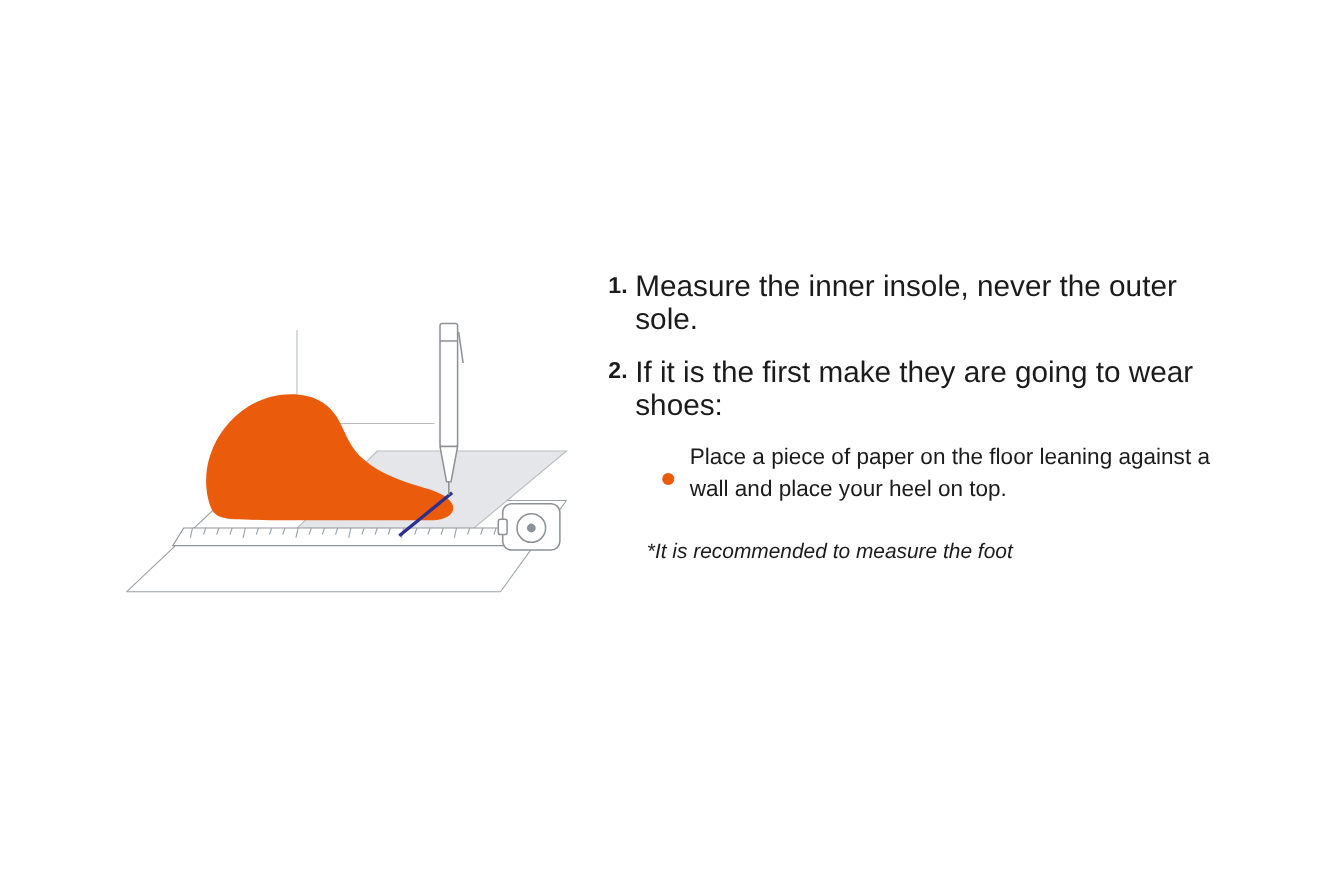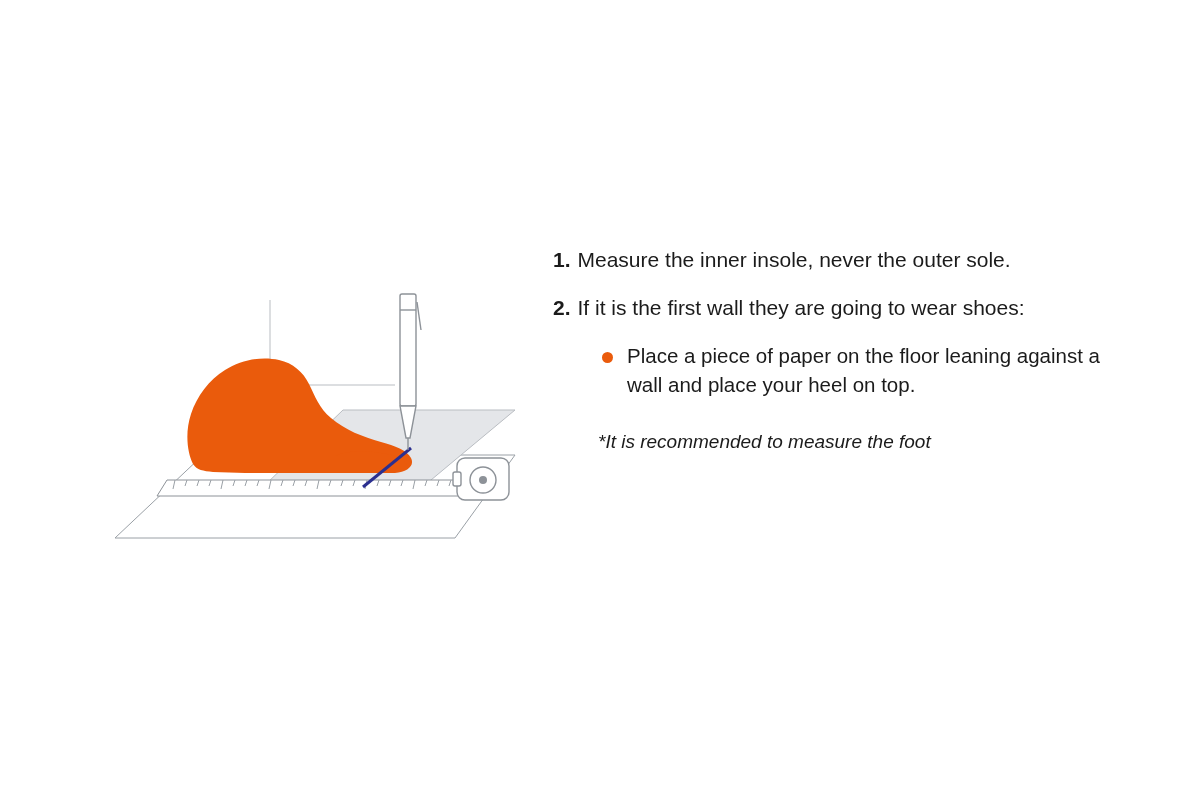--- a/index.html
+++ b/index.html
@@ -44,30 +44,30 @@
   }
   .step-num {
     font-size: 21px;
     font-weight: bold;
     line-height: 30px;
     color: #1b1b1b;
     margin-right: 7px;
     flex: 0 0 auto;
   }
   .step-text {
-    font-size: 21px;
+    font-size: 27px;
     line-height: 30px;
     color: #1b1b1b;
   }
   .bullets {
     margin: 14px 0 0 49px;
   }
   .bullet {
     display: flex;
-    align-items: flex-start;
+    align-items: center;
     margin-bottom: 16px;
   }
   .bullet-dot {
     flex: 0 0 auto;
     width: 11px;
     height: 11px;
     border-radius: 50%;
     background: #ea5b0c;
     margin: 11px 14px 0 0;
   }
@@ -77,21 +77,21 @@
     color: #1b1b1b;
   }
   #footnote {
     margin-top: 30px;
     margin-left: 35px;
     font-size: 19px;
     line-height: 26px;
     font-style: italic;
     color: #1b1b1b;
   }
-  .fn-line { display: block; margin-left: 10px; }
+  .fn-line { display: block; }
 </style>
 </head>
 <body>
 
 <div id="page">
 
   <div id="illustration">
     <svg width="460" height="300" viewBox="0 0 460 300" xmlns="http://www.w3.org/2000/svg">
 
       <g stroke="#b9bdc2" stroke-width="1" fill="none">
@@ -171,21 +171,21 @@
 
   <div id="instructions">
 
     <div class="step">
       <span class="step-num">1.</span>
       <span class="step-text">Measure the inner insole, never the outer sole.</span>
     </div>
 
     <div class="step">
       <span class="step-num">2.</span>
-      <span class="step-text">If it is the first wall they are going to wear shoes:</span>
+      <span class="step-text">If it is the first make they are going to wear shoes:</span>
     </div>
 
     <div class="bullets">
       <div class="bullet">
         <span class="bullet-dot"></span>
         <span class="bullet-text">Place a piece of paper on the floor leaning against a wall and place your heel on top.</span>
       </div>
     </div>
 
     <div id="footnote">

